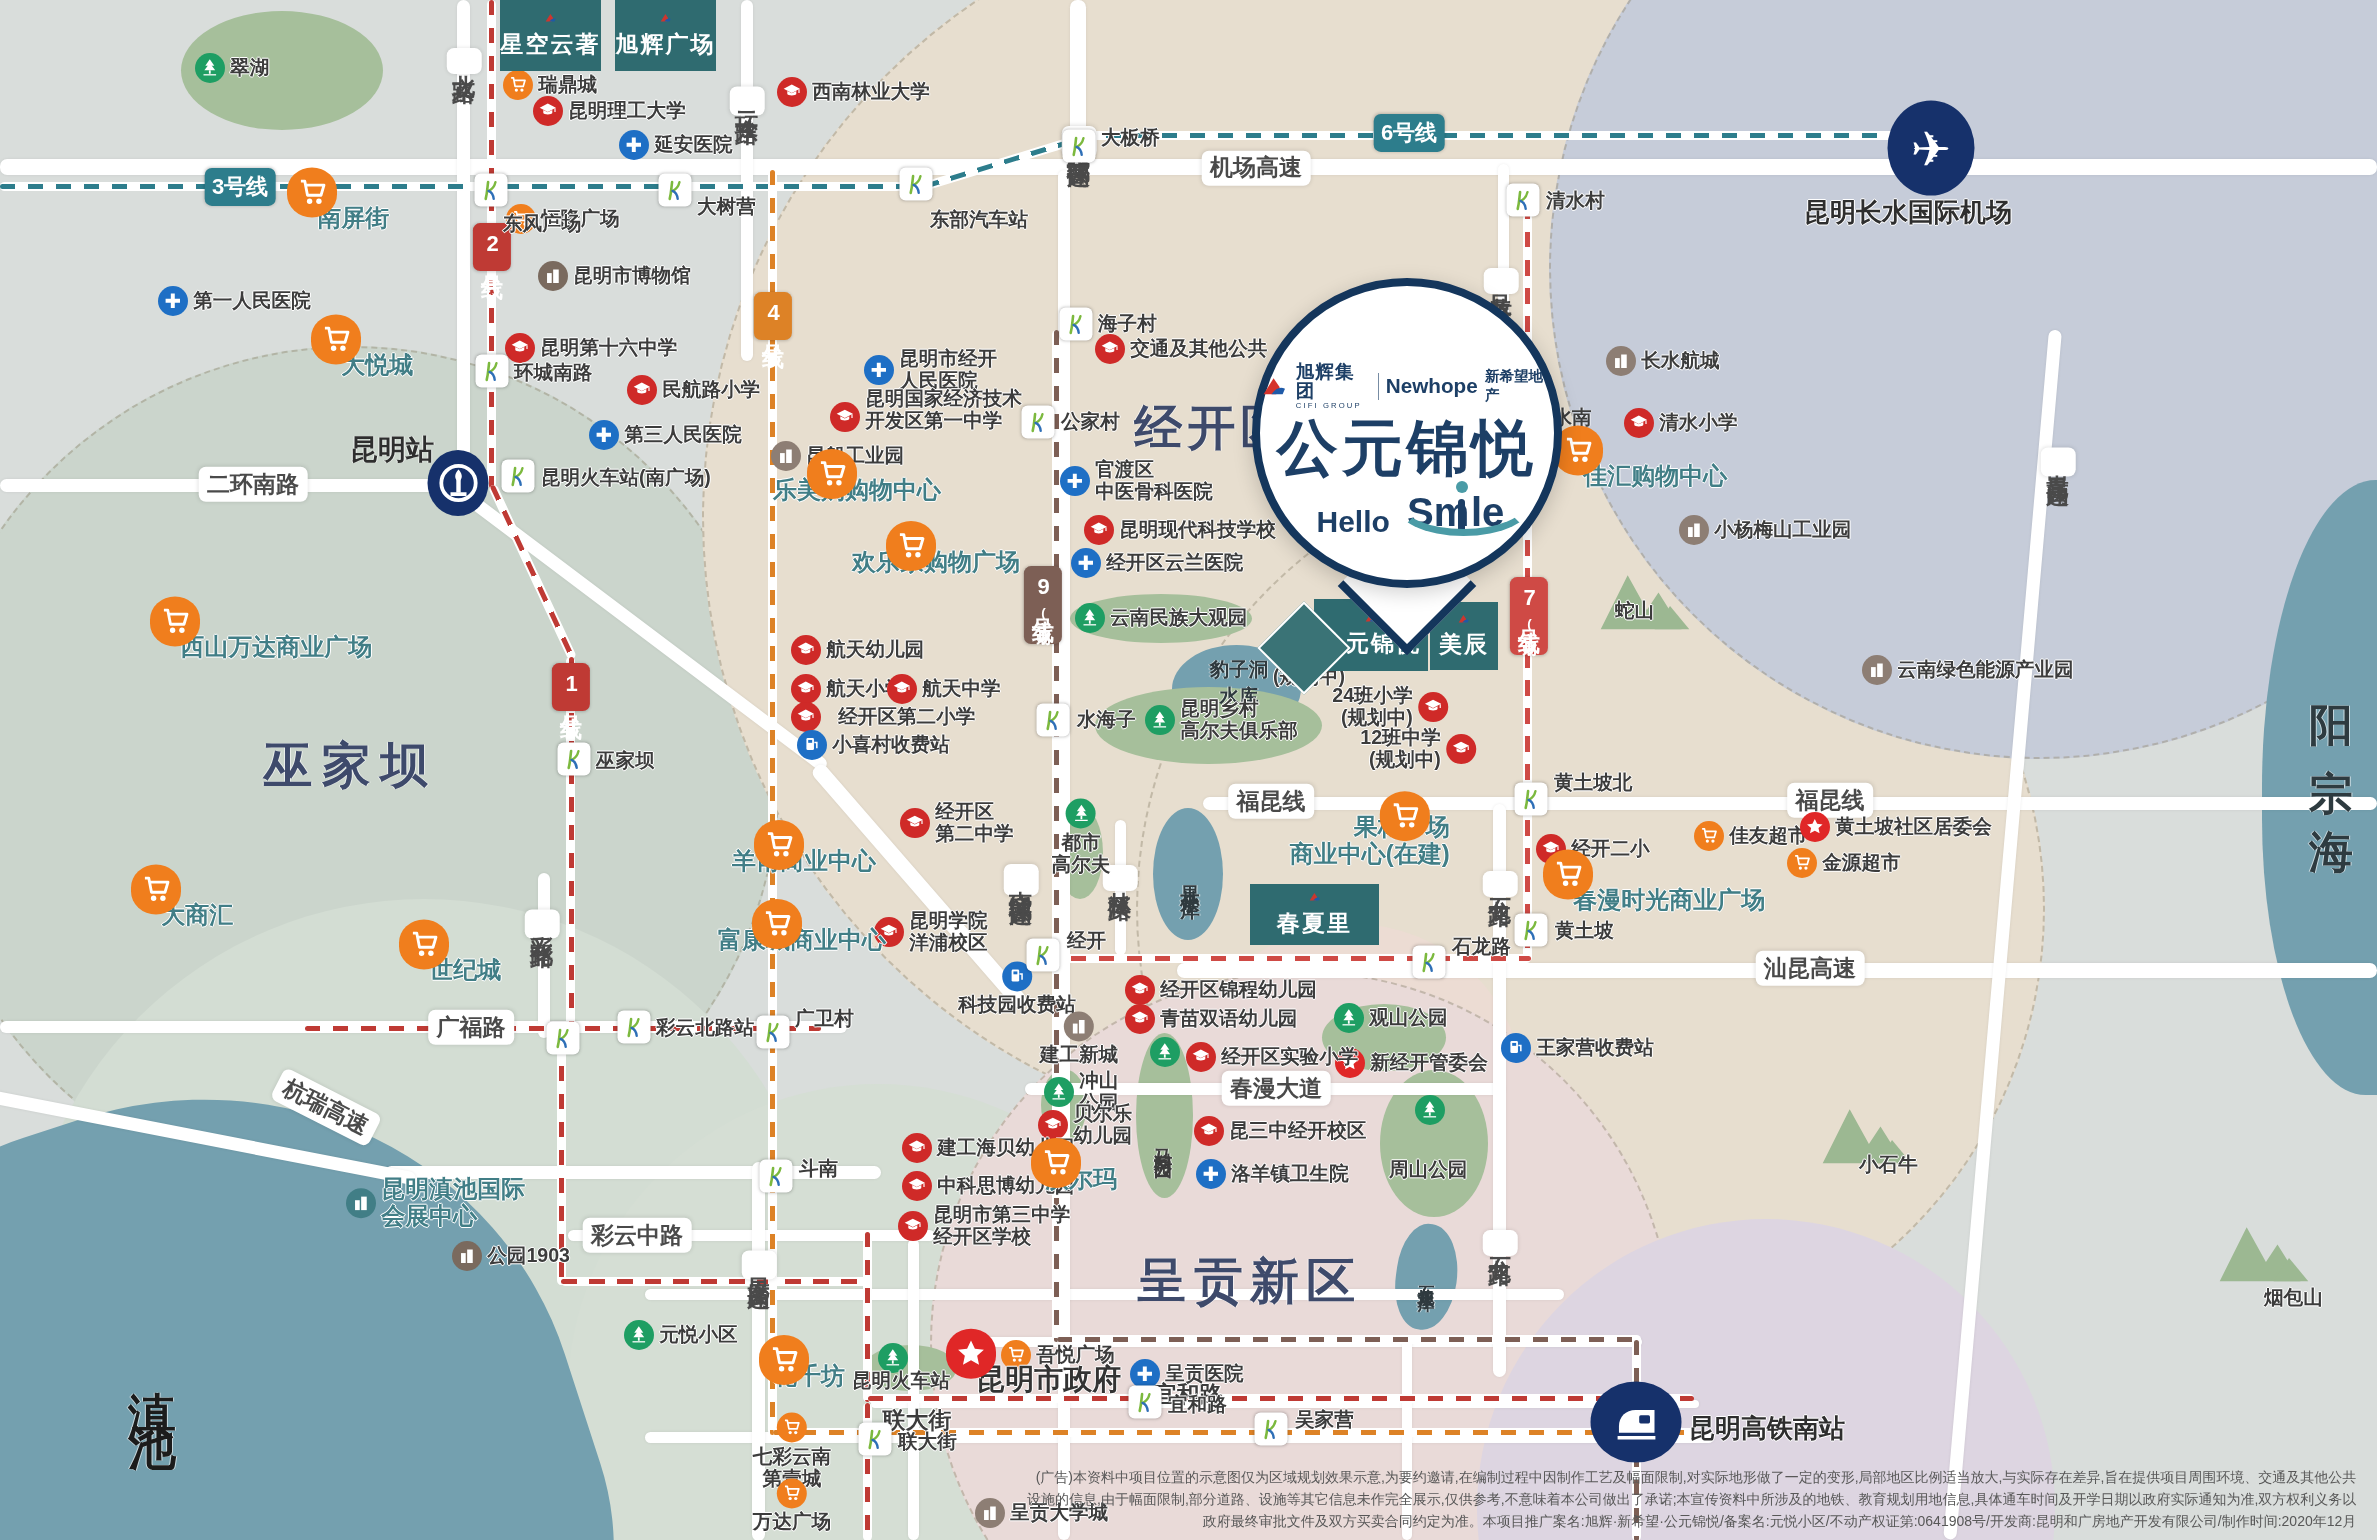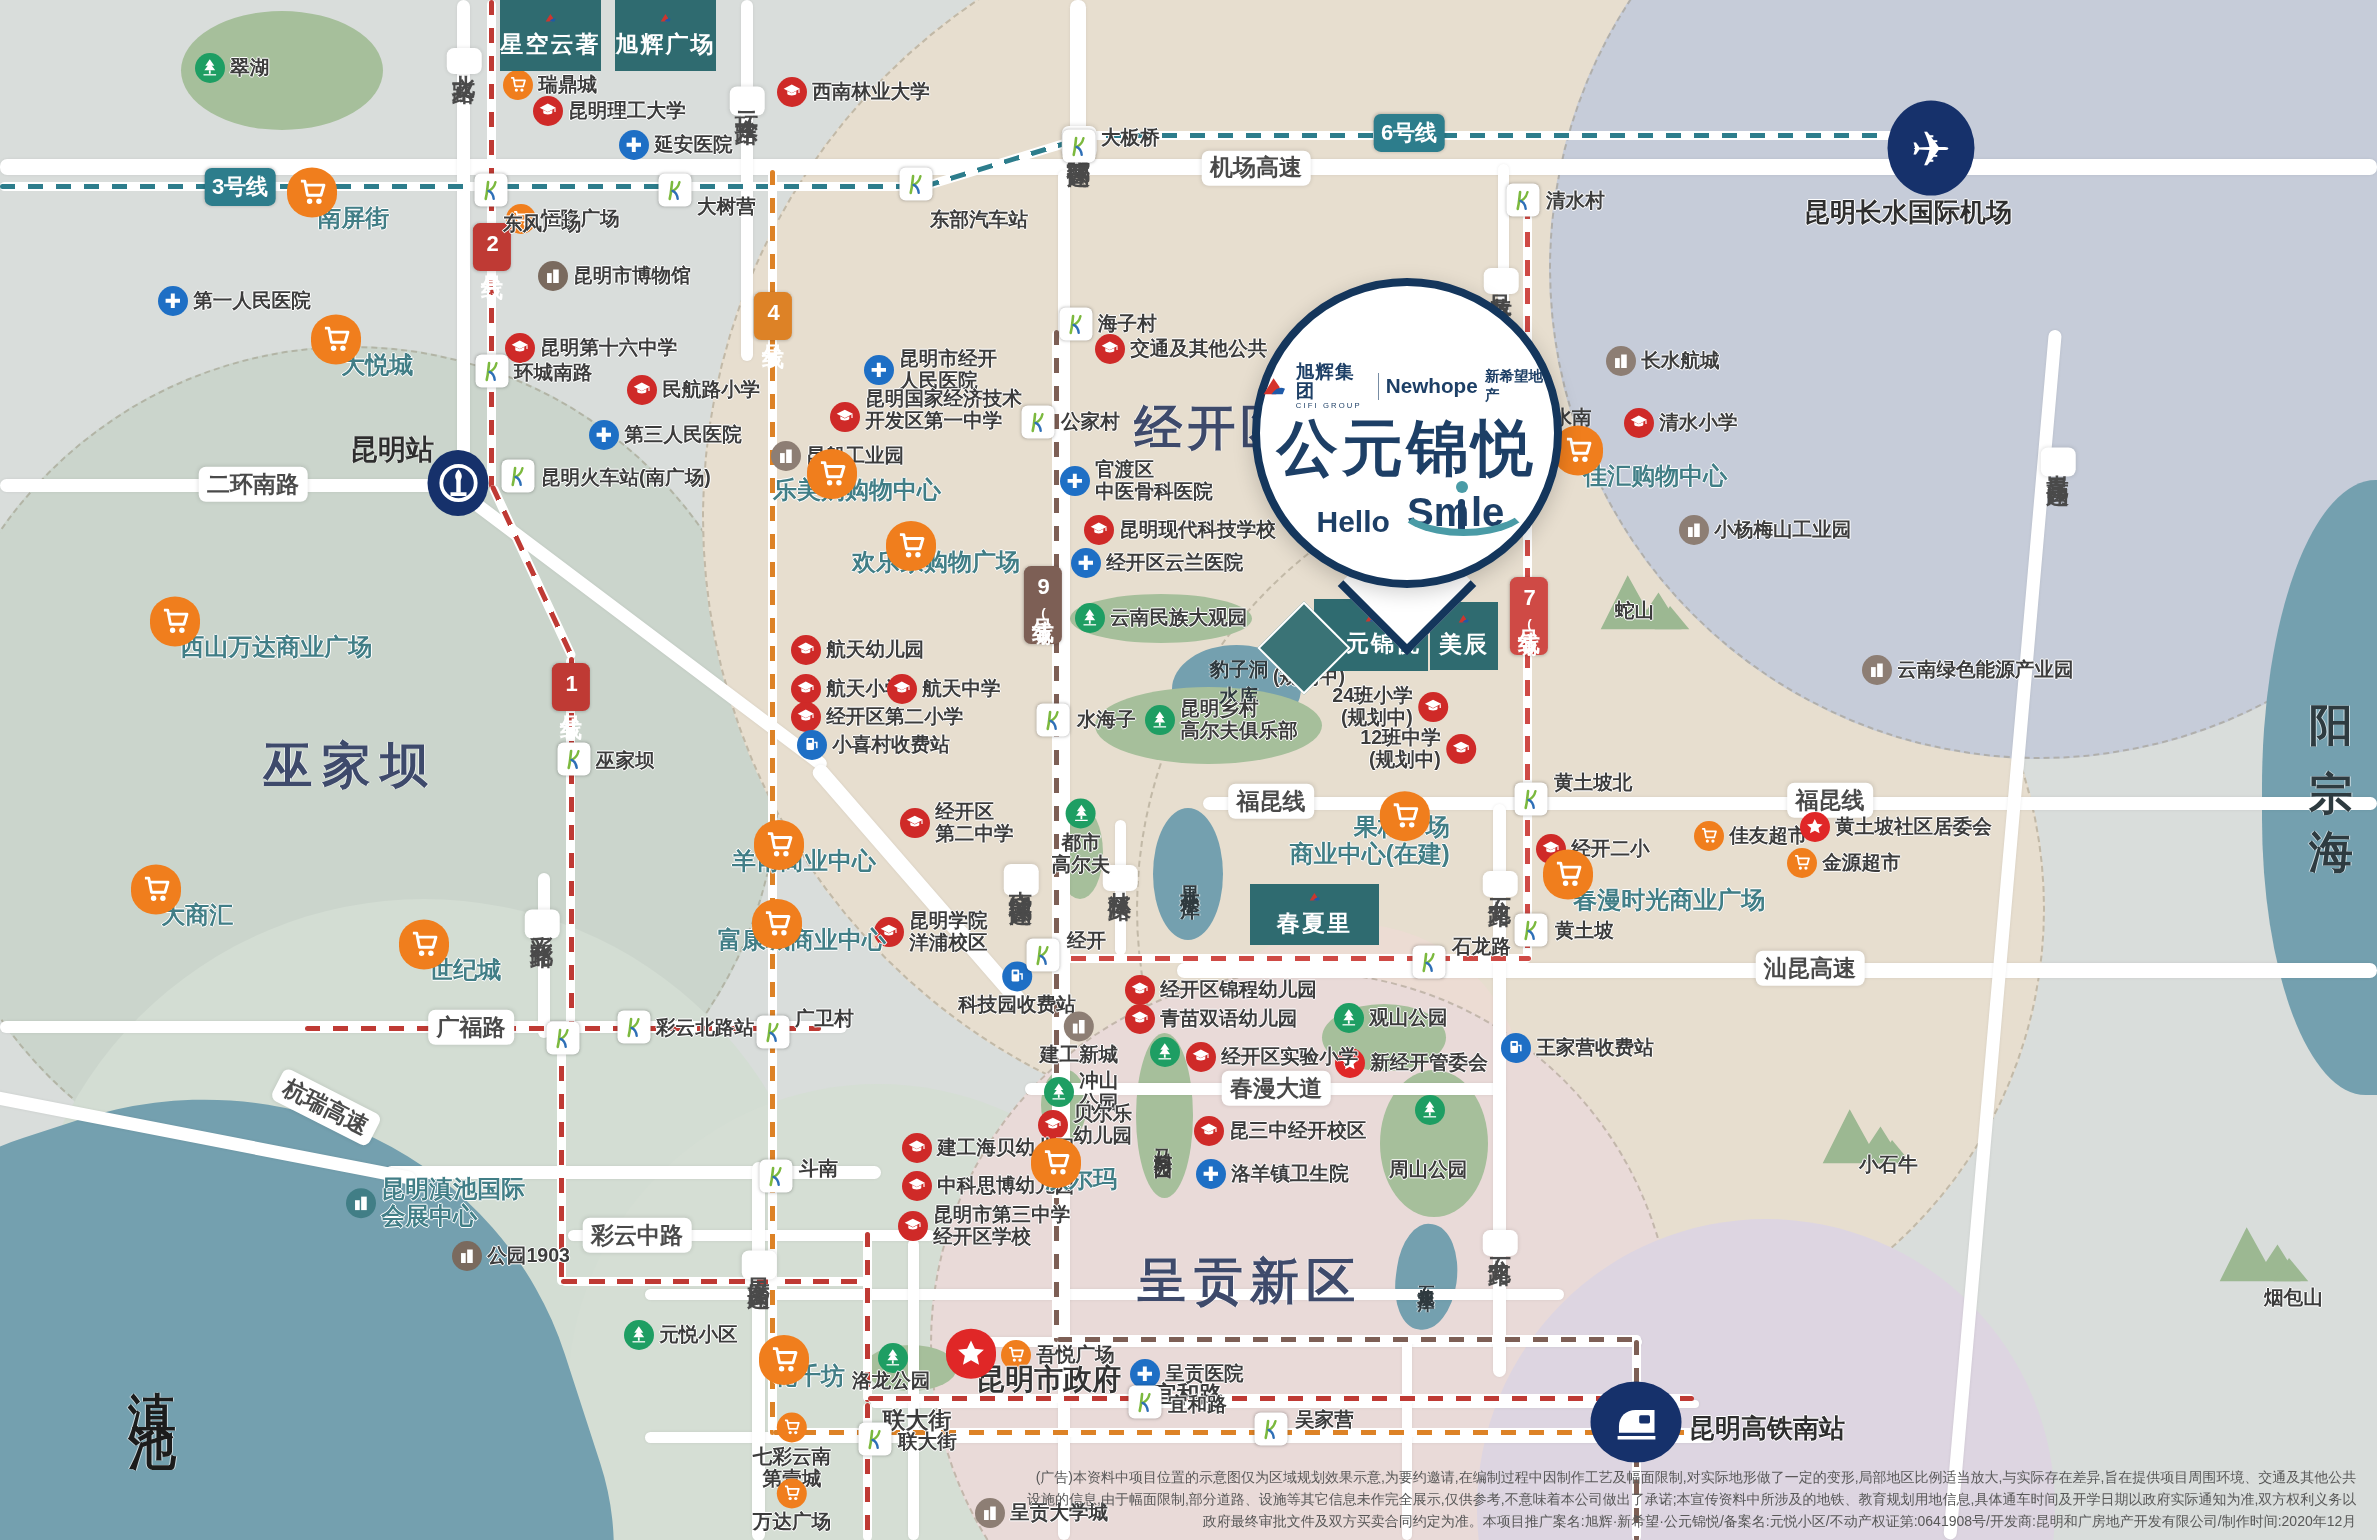--- a/index.html
+++ b/index.html
@@ -646,21 +646,21 @@
       <span class="plb ">航天小学</span>
     </div>
     <div class="poi " style="left: 902px; top: 689px; transform: translate(-15px, -50%);">
       <span class="pic" style="background: rgb(207, 42, 40);">
         <svg viewBox="0 0 24 24" width="20.7" height="20.7">
           <use href="#g-cap"></use>
         </svg>
       </span>
       <span class="plb ">航天中学</span>
     </div>
-    <div class="poi " style="left: 806px; top: 717px; transform: translate(-15px, -50%);">
+    <div class="poi " style="left: 806px; top: 717px; transform: translate(-15px, -50%); gap: 12px;">
       <span class="pic" style="background: rgb(207, 42, 40);">
         <svg viewBox="0 0 24 24" width="20.7" height="20.7">
           <use href="#g-cap"></use>
         </svg>
       </span>
       <span class="plb ">经开区第二小学</span>
     </div>
     <div class="poi " style="left: 812px; top: 745px; transform: translate(-15px, -50%);">
       <span class="pic" style="background: rgb(30, 111, 197);">
         <svg viewBox="0 0 24 24" width="20.7" height="20.7">
@@ -1004,21 +1004,21 @@
       </span>
       <span class="plb teal">花千坊</span>
     </div>
     <div class="poi " style="left: 893px; top: 1358px; transform: translate(-15px, -50%);">
       <span class="pic" style="background: rgb(30, 158, 99);">
         <svg viewBox="0 0 24 24" width="20.7" height="20.7">
           <use href="#g-tree"></use>
         </svg>
       </span>
     </div>
-    <div class="stlb" style="left: 852px; top: 1367px;">洛龙公园</div>
+    <div class="stlb" style="left: 852px; top: 1367px;">昆明火车站</div>
     <div class="poi " style="left: 1016px; top: 1355px; transform: translate(-15px, -50%);">
       <span class="pic" style="background: rgb(240, 126, 29);">
         <svg viewBox="0 0 24 24" width="20.7" height="20.7">
           <use href="#g-cart"></use>
         </svg>
       </span>
       <span class="plb ">吾悦广场</span>
     </div>
     <div class="poi " style="left: 986px; top: 1379px; transform: translate(-15px, -50%);">
       <span class="pic big" style="background: rgb(224, 39, 39);">

